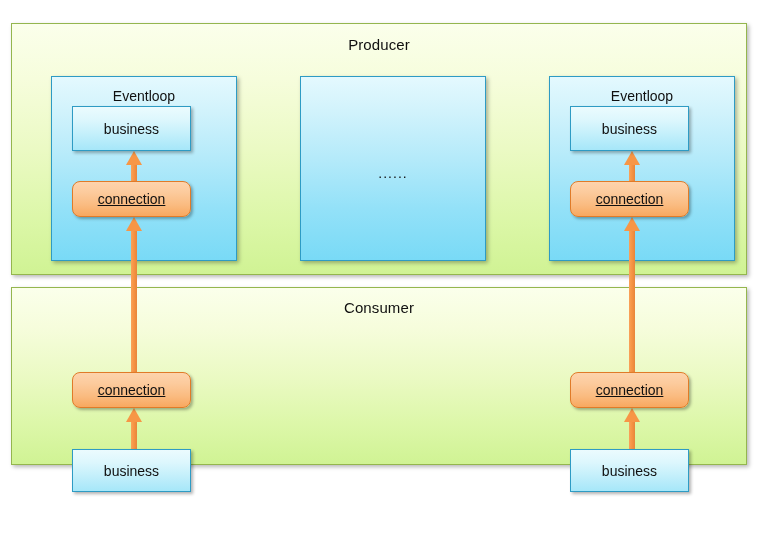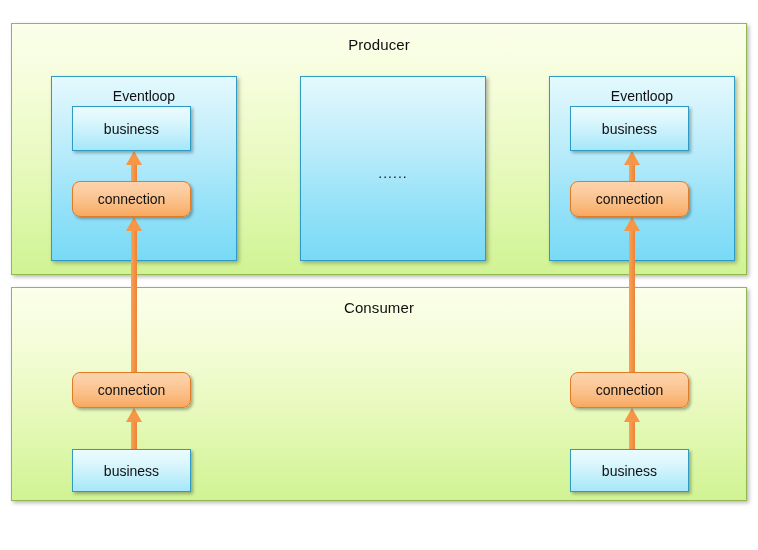--- a/index.html
+++ b/index.html
@@ -25,21 +25,21 @@
 
   
   .group {
     position: absolute;
     box-sizing: border-box;
     border: 1px solid #94B64E;
     background: linear-gradient(to bottom, #FBFFEB 0%, #F6FDDC 22%, #EBFAC4 50%, #DCF7A8 78%, #D0F394 100%);
     box-shadow: 2px 2px 4px rgba(0,0,0,0.28);
   }
   #group-producer { left: 11px;  top: 6px;   width: 736px; height: 252px; margin-top: 17px; }
-  #group-consumer { left: 11px;  top: 287px; width: 736px; height: 214px; padding-left: 32px; }
+  #group-consumer { left: 11px;  top: 287px; width: 736px; height: 178px; padding-left: 32px; }
 
   .group-title {
     position: absolute;
     left: 0;
     width: 100%;
     text-align: center;
     font-size: 15px;
     color: #101010;
     letter-spacing: 0.1px;
     white-space: nowrap;
@@ -98,20 +98,21 @@
   .block-business {
     border: 1px solid #2E9BC4;
     background: linear-gradient(to bottom, #EBFBFE 0%, #DDF7FD 30%, #C2EFFB 65%, #A6E7F9 100%);
     box-shadow: 2px 2px 3px rgba(0,0,0,0.30);
   }
   .block-connection {
     border: 1px solid #E07B28;
     border-radius: 8px;
     background: linear-gradient(to bottom, #FDD3AC 0%, #FCCB9D 30%, #FABB80 68%, #F8A85F 100%);
     box-shadow: 2px 2px 3px rgba(0,0,0,0.30);
+    text-decoration: underline;
   }
 
   
   #block-prod1-business   { left: 72px;  top: 106px; width: 119px; height: 45px; }
   #block-prod1-connection { left: 72px;  top: 181px; width: 119px; height: 36px; }
   
   #block-prod3-business   { left: 570px; top: 106px; width: 119px; height: 45px; }
   #block-prod3-connection { left: 570px; top: 181px; width: 119px; height: 36px; }
   
   #block-cons1-connection { left: 72px;  top: 372px; width: 119px; height: 36px; }

